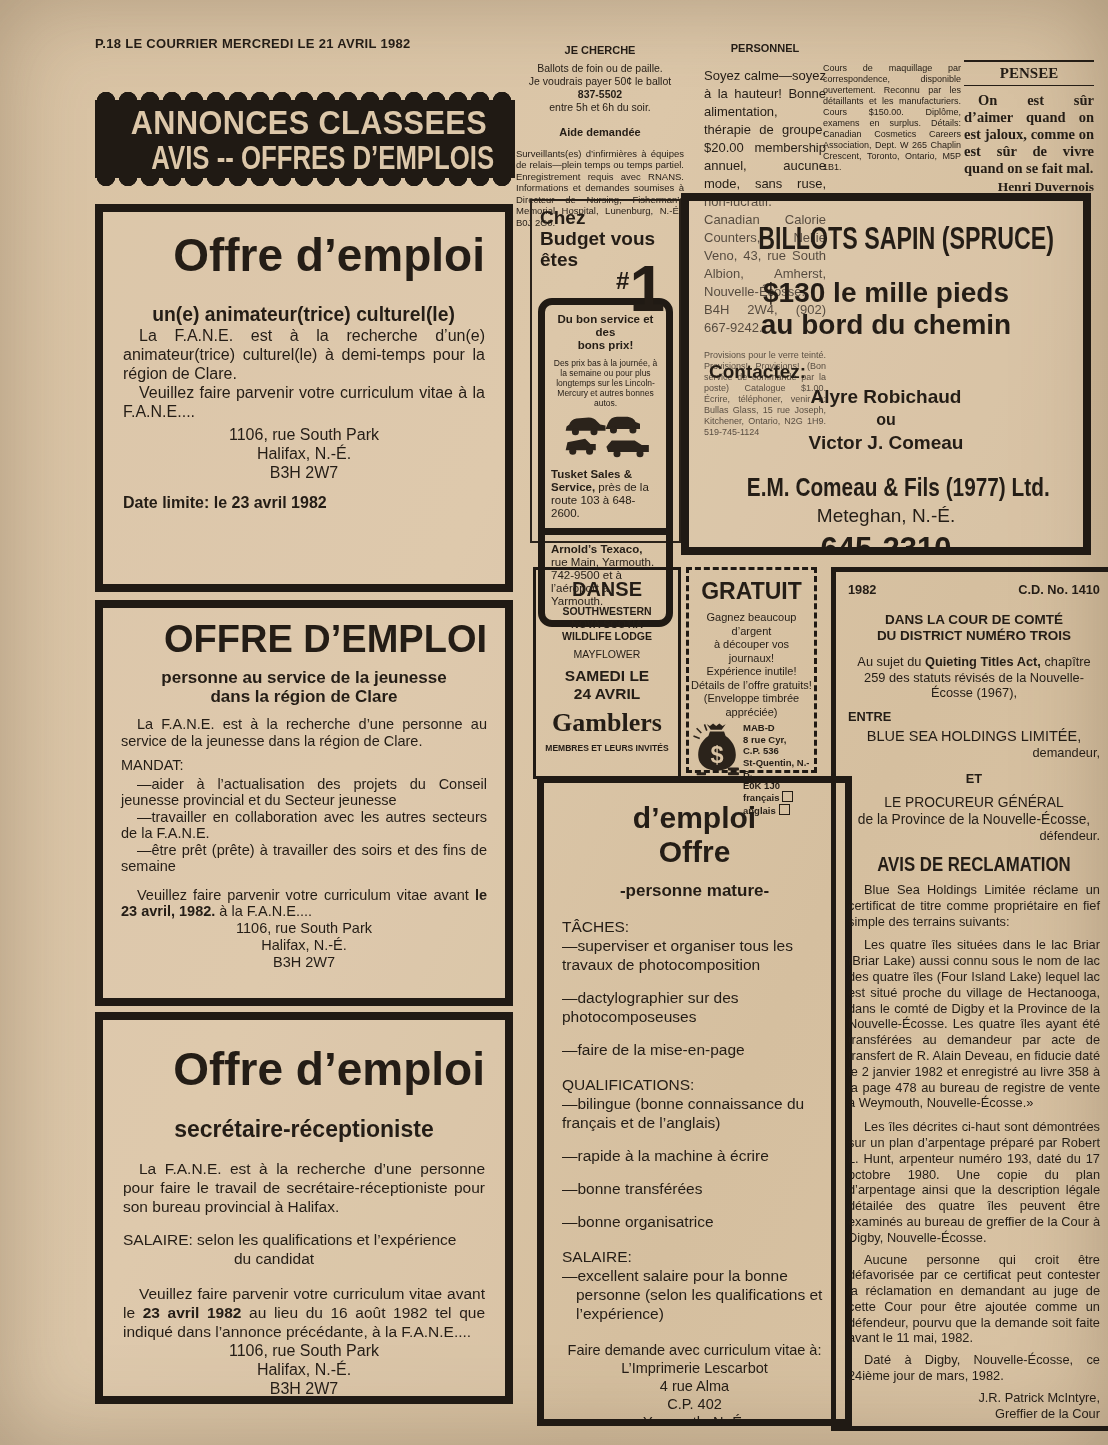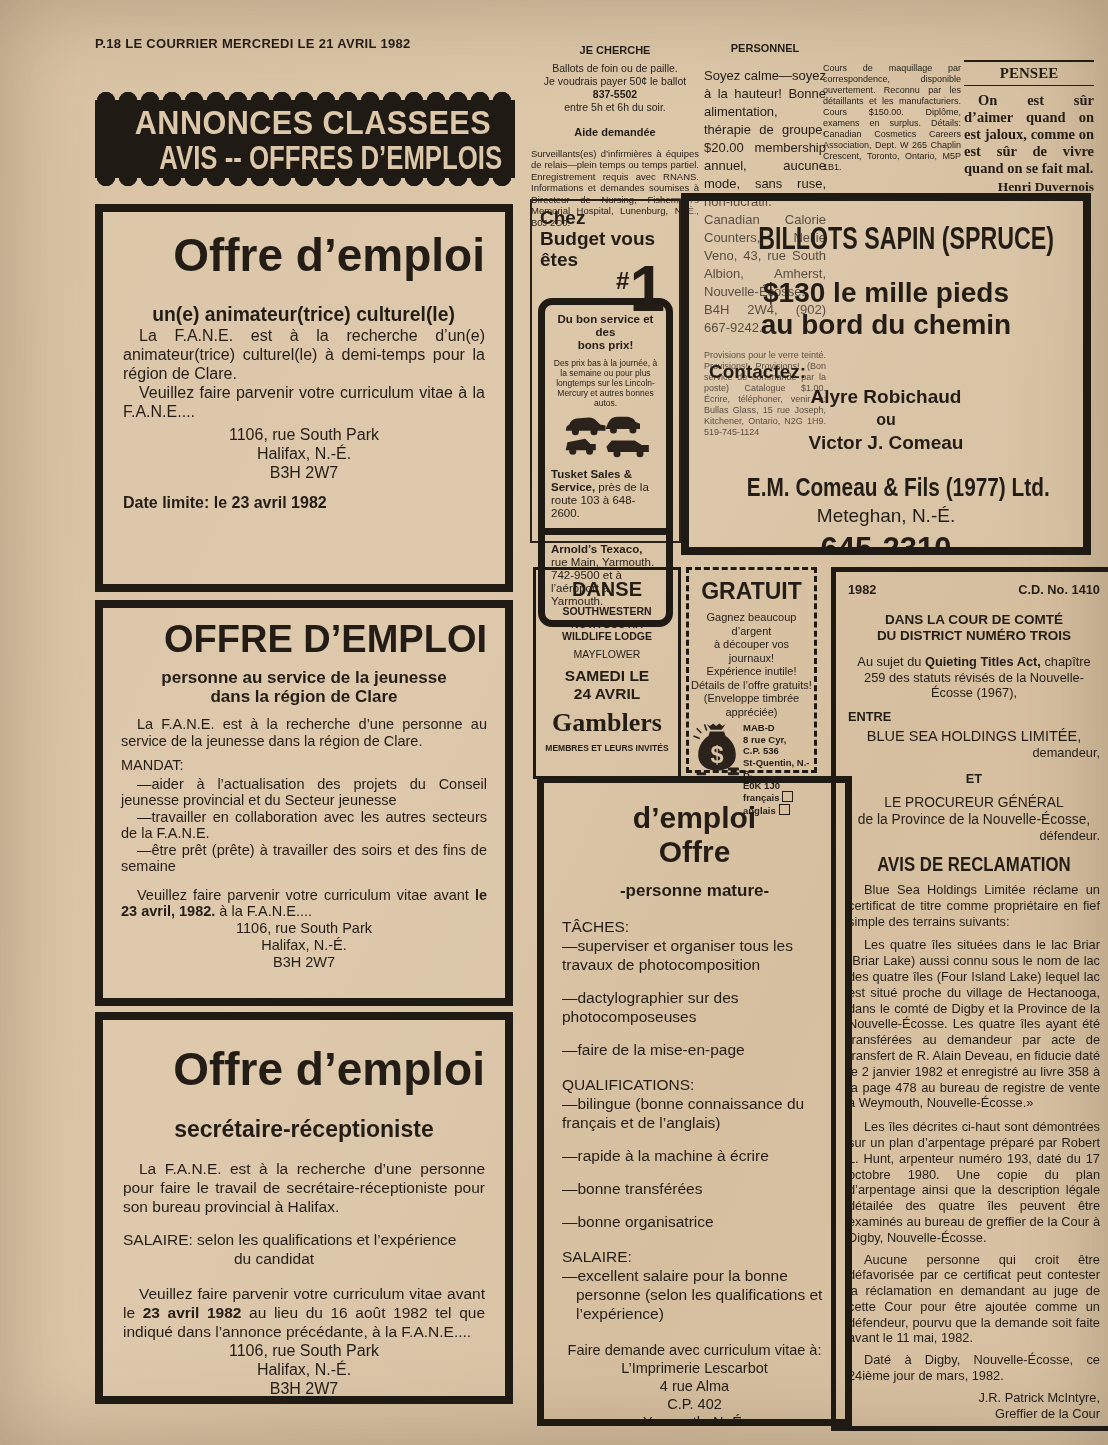--- a/index.html
+++ b/index.html
@@ -20,21 +20,21 @@
   .sx75{transform:scaleX(.75);} .sx78{transform:scaleX(.78);} .sx92{transform:scaleX(.92);}
   
   .tiny{font-size:9.5px;line-height:11.5px;}
   .tinyhead{font-size:11px;font-weight:bold;text-align:center;margin:0 0 6px 0;}
   
   #banner{left:95px;top:92px;width:420px;height:94px;}
   #banner .mid{position:absolute;left:0;right:0;top:8px;bottom:8px;background:#201a14;}
   #banner .sc{position:absolute;left:0;right:0;height:9px;background-repeat:repeat-x;background-size:22px 9px;}
   #banner .sct{top:0;background-image:radial-gradient(circle at 50% 100%,#201a14 64%,rgba(0,0,0,0) 66%);}
   #banner .scb{bottom:0;background-image:radial-gradient(circle at 50% 0%,#201a14 64%,rgba(0,0,0,0) 66%);}
-  #banner .txt{position:absolute;left:16px;right:0;top:12px;text-align:center;color:#dcc7a9;font-weight:bold;}
+  #banner .txt{position:absolute;left:8px;right:0;top:12px;text-align:center;color:#dcc7a9;font-weight:bold;}
   #banner .l1{font-size:34px;line-height:36px;letter-spacing:.5px;}
   #banner .l2{font-size:33px;line-height:36px;}
   
   .box{position:absolute;border:8px solid #201a14;background:rgba(226,209,183,.25);overflow:hidden;}
   .box-in{padding:8px 20px;}
   
   .bigtitle{font-size:46px;line-height:50px;font-weight:bold;text-align:right;margin:10px 0 0 0;}
   .fane p{margin:0;}
   .addr{text-align:center;font-size:16px;line-height:19px;margin:0;}
   
@@ -54,21 +54,21 @@
   .hang{padding-left:14px;text-indent:-14px;}
   .ind{text-indent:16px;}
 </style>
 </head>
 <body>
 
 <div id="page">
 
   <div class="abs b" style="left:95px;top:36px;width:430px;font-size:13px;letter-spacing:.3px;">P.18 LE COURRIER MERCREDI LE 21 AVRIL 1982</div>
 
-  <div class="abs" style="left:531px;top:44px;width:168px;">
+  <div class="abs" style="left:516px;top:44px;width:168px;">
     <div class="tinyhead">JE CHERCHE</div>
     <div class="c" style="font-size:10.5px;line-height:13px;">
       <div>Ballots de foin ou de paille.</div>
       <div>Je voudrais payer 50¢ le ballot</div>
       <div class="b">837-5502</div>
       <div>entre 5h et 6h du soir.</div>
     </div>
     <div class="tinyhead" style="margin-top:12px;">Aide demandée</div>
     <p class="tiny j">Surveillants(es) d’infirmières à équipes de relais—plein temps ou temps partiel. Enregistrement requis avec RNANS. Informations et demandes soumises à Directeur de Nursing, Fisherman’s Memorial Hospital, Lunenburg, N.-É., B0J 2C0.</p>
   </div>

